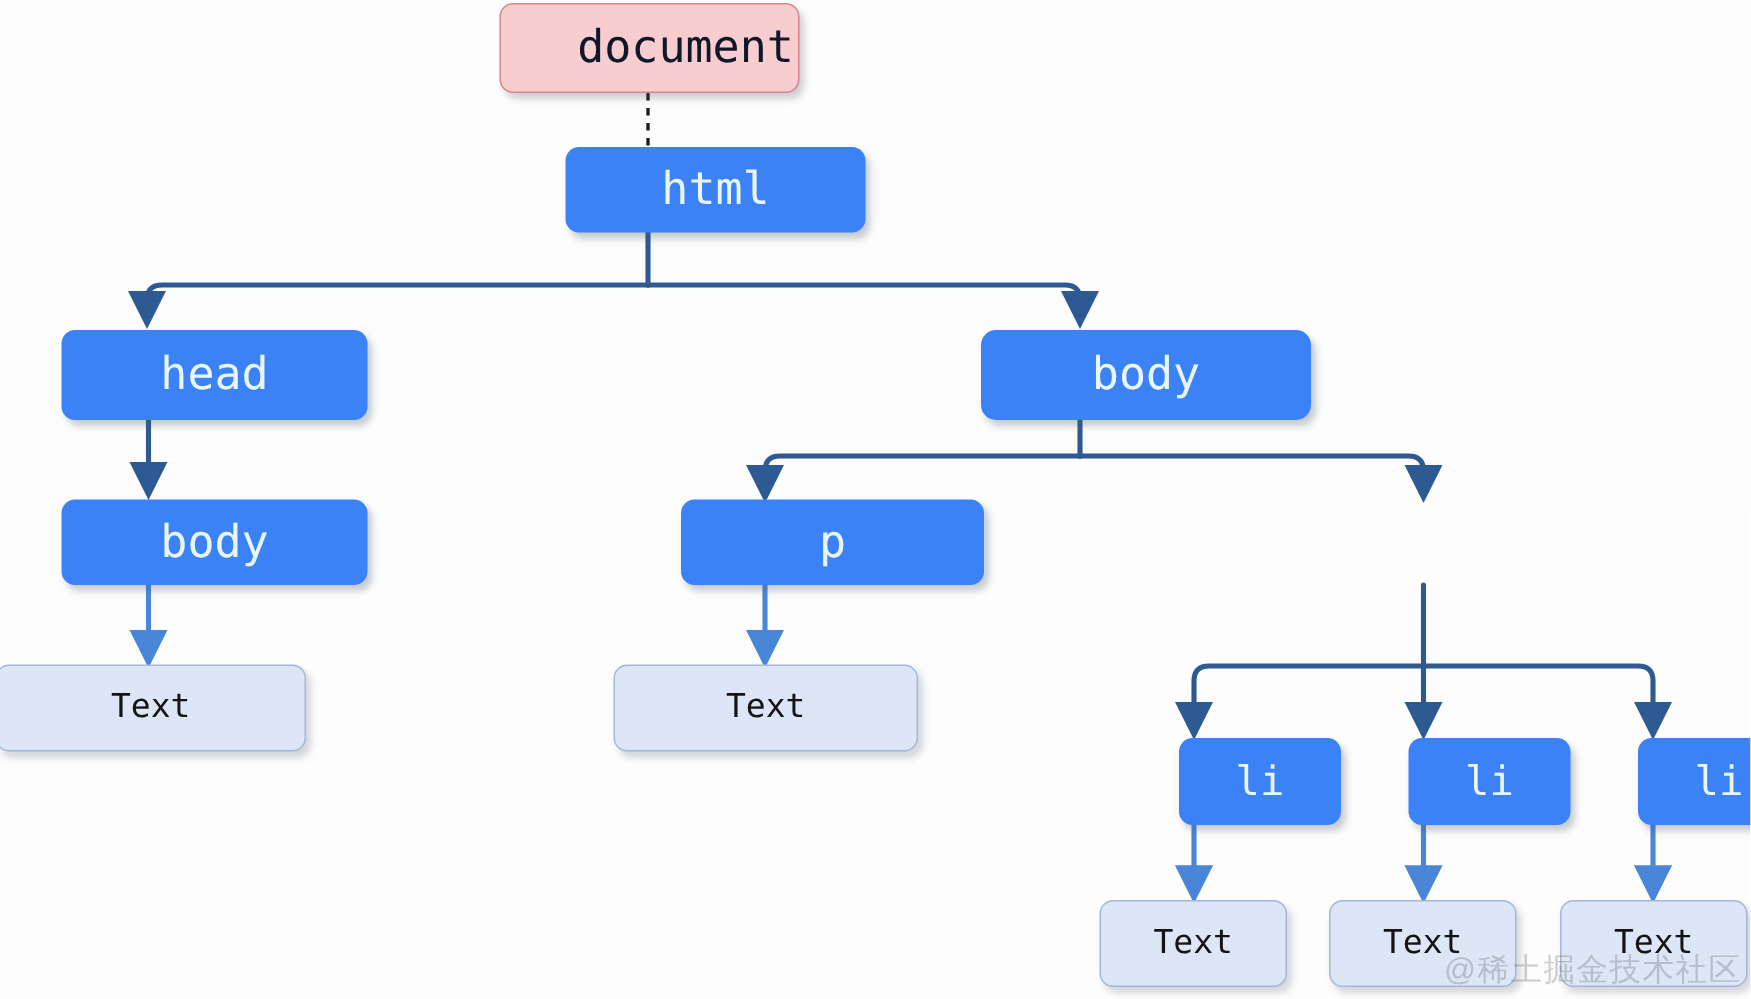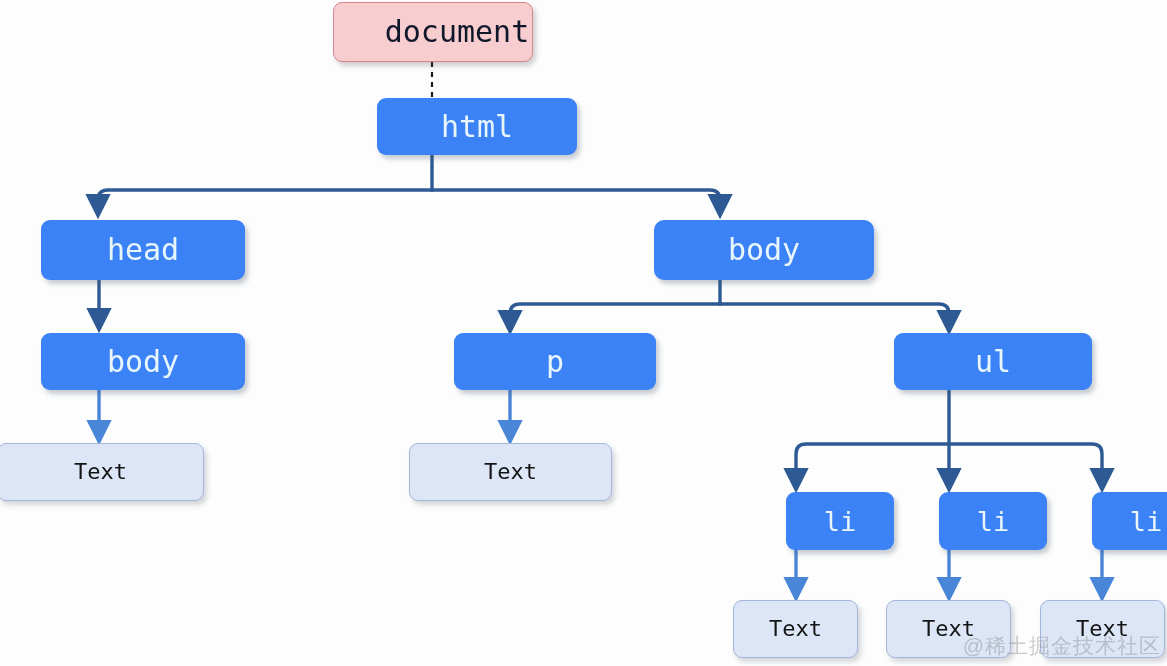--- a/index.html
+++ b/index.html
@@ -133,23 +133,20 @@
   </div>
 
   <div class="node element" style="left:-3px; top:333px; width:204px; height:57px; font-size:30px;">
     <span>body</span>
   </div>
 
   <div class="node element" style="left:410px; top:333px; width:202px; height:57px; font-size:30px;">
     <span>p</span>
   </div>
 
-  <div class="node element" style="left:850px; top:333px; width:198px; height:57px; font-size:30px;">
-    <span>ul</span>
-  </div>
 
   <div class="node textnode" style="left:-3px; top:443px; width:207px; height:58px; font-size:22px;">
     <span>Text</span>
   </div>
 
   <div class="node textnode" style="left:409px; top:443px; width:203px; height:58px; font-size:22px;">
     <span>Text</span>
   </div>
 
   <div class="node element" style="left:742px; top:492px; width:108px; height:58px; font-size:27px;">

